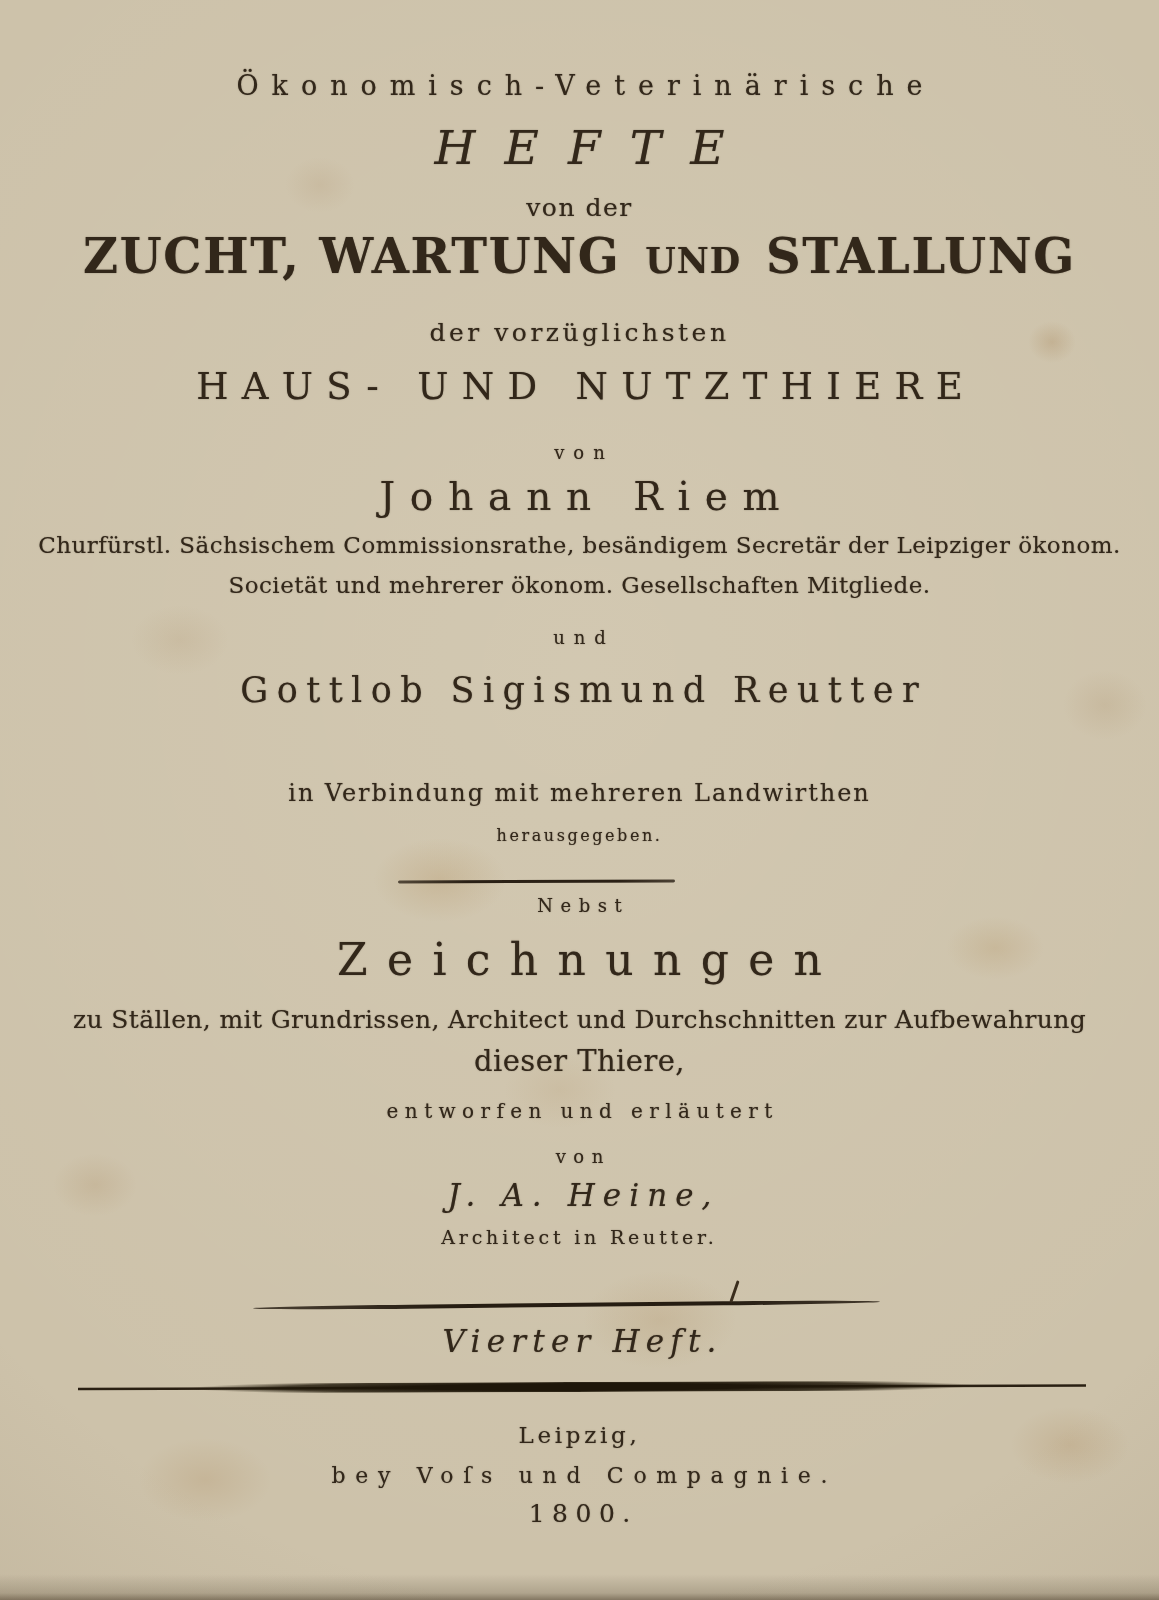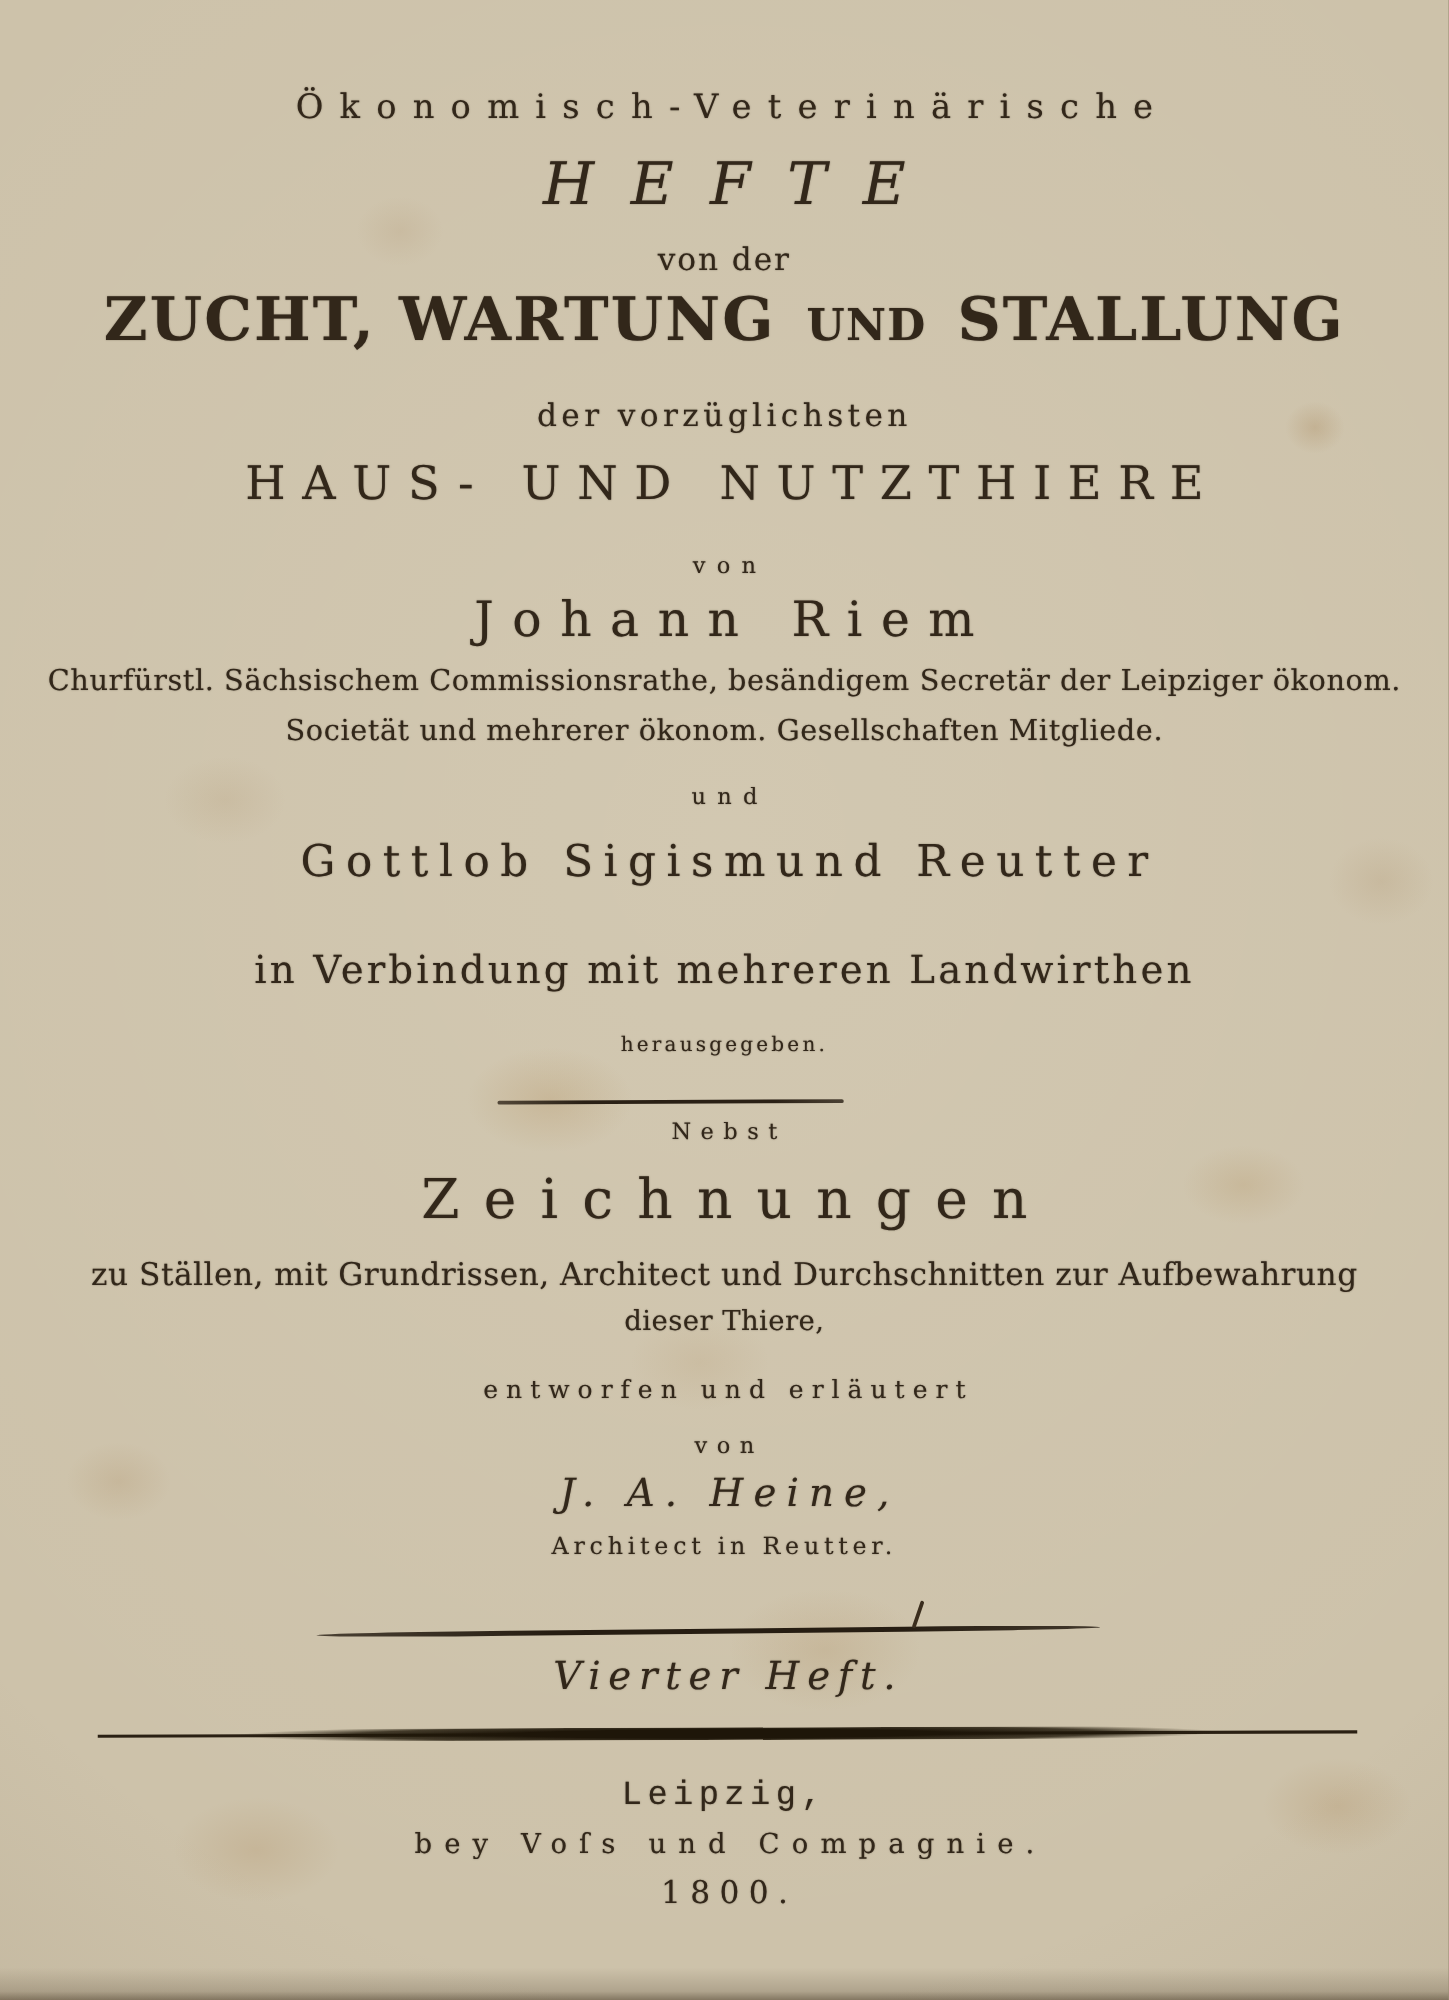--- a/index.html
+++ b/index.html
@@ -47,32 +47,32 @@
   .main-title .mt-small { font-size: 35px; letter-spacing: .03em; margin: 0 .18em; }
   .subtitle1     { top: 320px;  font-size: 25px; letter-spacing: .14em; }
   .subtitle2     { top: 368px;  font-size: 37px; letter-spacing: .36em; margin-right: -.36em; }
   .von1          { top: 444px;  font-size: 18px; letter-spacing: .5em;  margin-right: -.5em; }
   .author1       { top: 477px;  font-size: 39px; letter-spacing: .38em; margin-right: -.38em; }
   .a1desc1       { top: 534px;  font-size: 23px; letter-spacing: .02em; }
   .a1desc2       { top: 574px;  font-size: 23px; letter-spacing: .02em; }
   .und-label     { top: 629px;  font-size: 18px; letter-spacing: .5em;  margin-right: -.5em; }
   .author2       { top: 673px;  font-size: 35px; letter-spacing: .24em; margin-right: -.24em; }
   .a2desc        { top: 736px;  font-size: 23px; letter-spacing: .1em; }
-  .collab        { top: 761px;  font-size: 31px; letter-spacing: .08em; }
+  .collab        { top: 781px;  font-size: 24px; letter-spacing: .08em; }
   .herausg       { top: 828px;  font-size: 16px; letter-spacing: .16em; }
   .nebst         { top: 897px;  font-size: 18px; letter-spacing: .42em; margin-right: -.42em; }
   .zeichnungen   { top: 938px;  font-size: 44px; letter-spacing: .44em; margin-right: -.44em; }
   .zdesc1        { top: 1007px; font-size: 25px; letter-spacing: .015em; }
-  .zdesc2        { top: 1047px; font-size: 22px; letter-spacing: .015em; }
+  .zdesc2        { top: 1047px; font-size: 29px; letter-spacing: .015em; }
   .entworfen     { top: 1101px; font-size: 20px; letter-spacing: .32em; margin-right: -.32em; }
   .von2          { top: 1148px; font-size: 18px; letter-spacing: .42em; margin-right: -.42em; }
   .architect     { top: 1180px; font-size: 31px; font-style: italic; letter-spacing: .26em; margin-right: -.26em; }
   .arch-desc     { top: 1228px; font-size: 19px; letter-spacing: .2em; }
   .volume        { top: 1326px; font-size: 31px; font-style: italic; letter-spacing: .2em; margin-right: -.2em; }
-  .city          { top: 1424px; font-size: 27px; letter-spacing: .16em; font-family: Liberation Mono, monospace; }
+  .city          { top: 1424px; font-size: 23px; letter-spacing: .16em; }
   .publisher     { top: 1465px; font-size: 22px; letter-spacing: .44em; margin-right: -.44em; }
   .year          { top: 1501px; font-size: 25px; letter-spacing: .3em;  margin-right: -.3em; }
   
   .rule { position: absolute; background: #2a2015; border-radius: 2px; }
   .rule-short {
     left: 398px; top: 880px; width: 277px; height: 3px;
     transform: rotate(-0.25deg);
     background: linear-gradient(90deg, rgba(42,32,21,.75), #2a2015 25%, #2a2015 80%, rgba(42,32,21,.8));
   }
   .rule-med {

